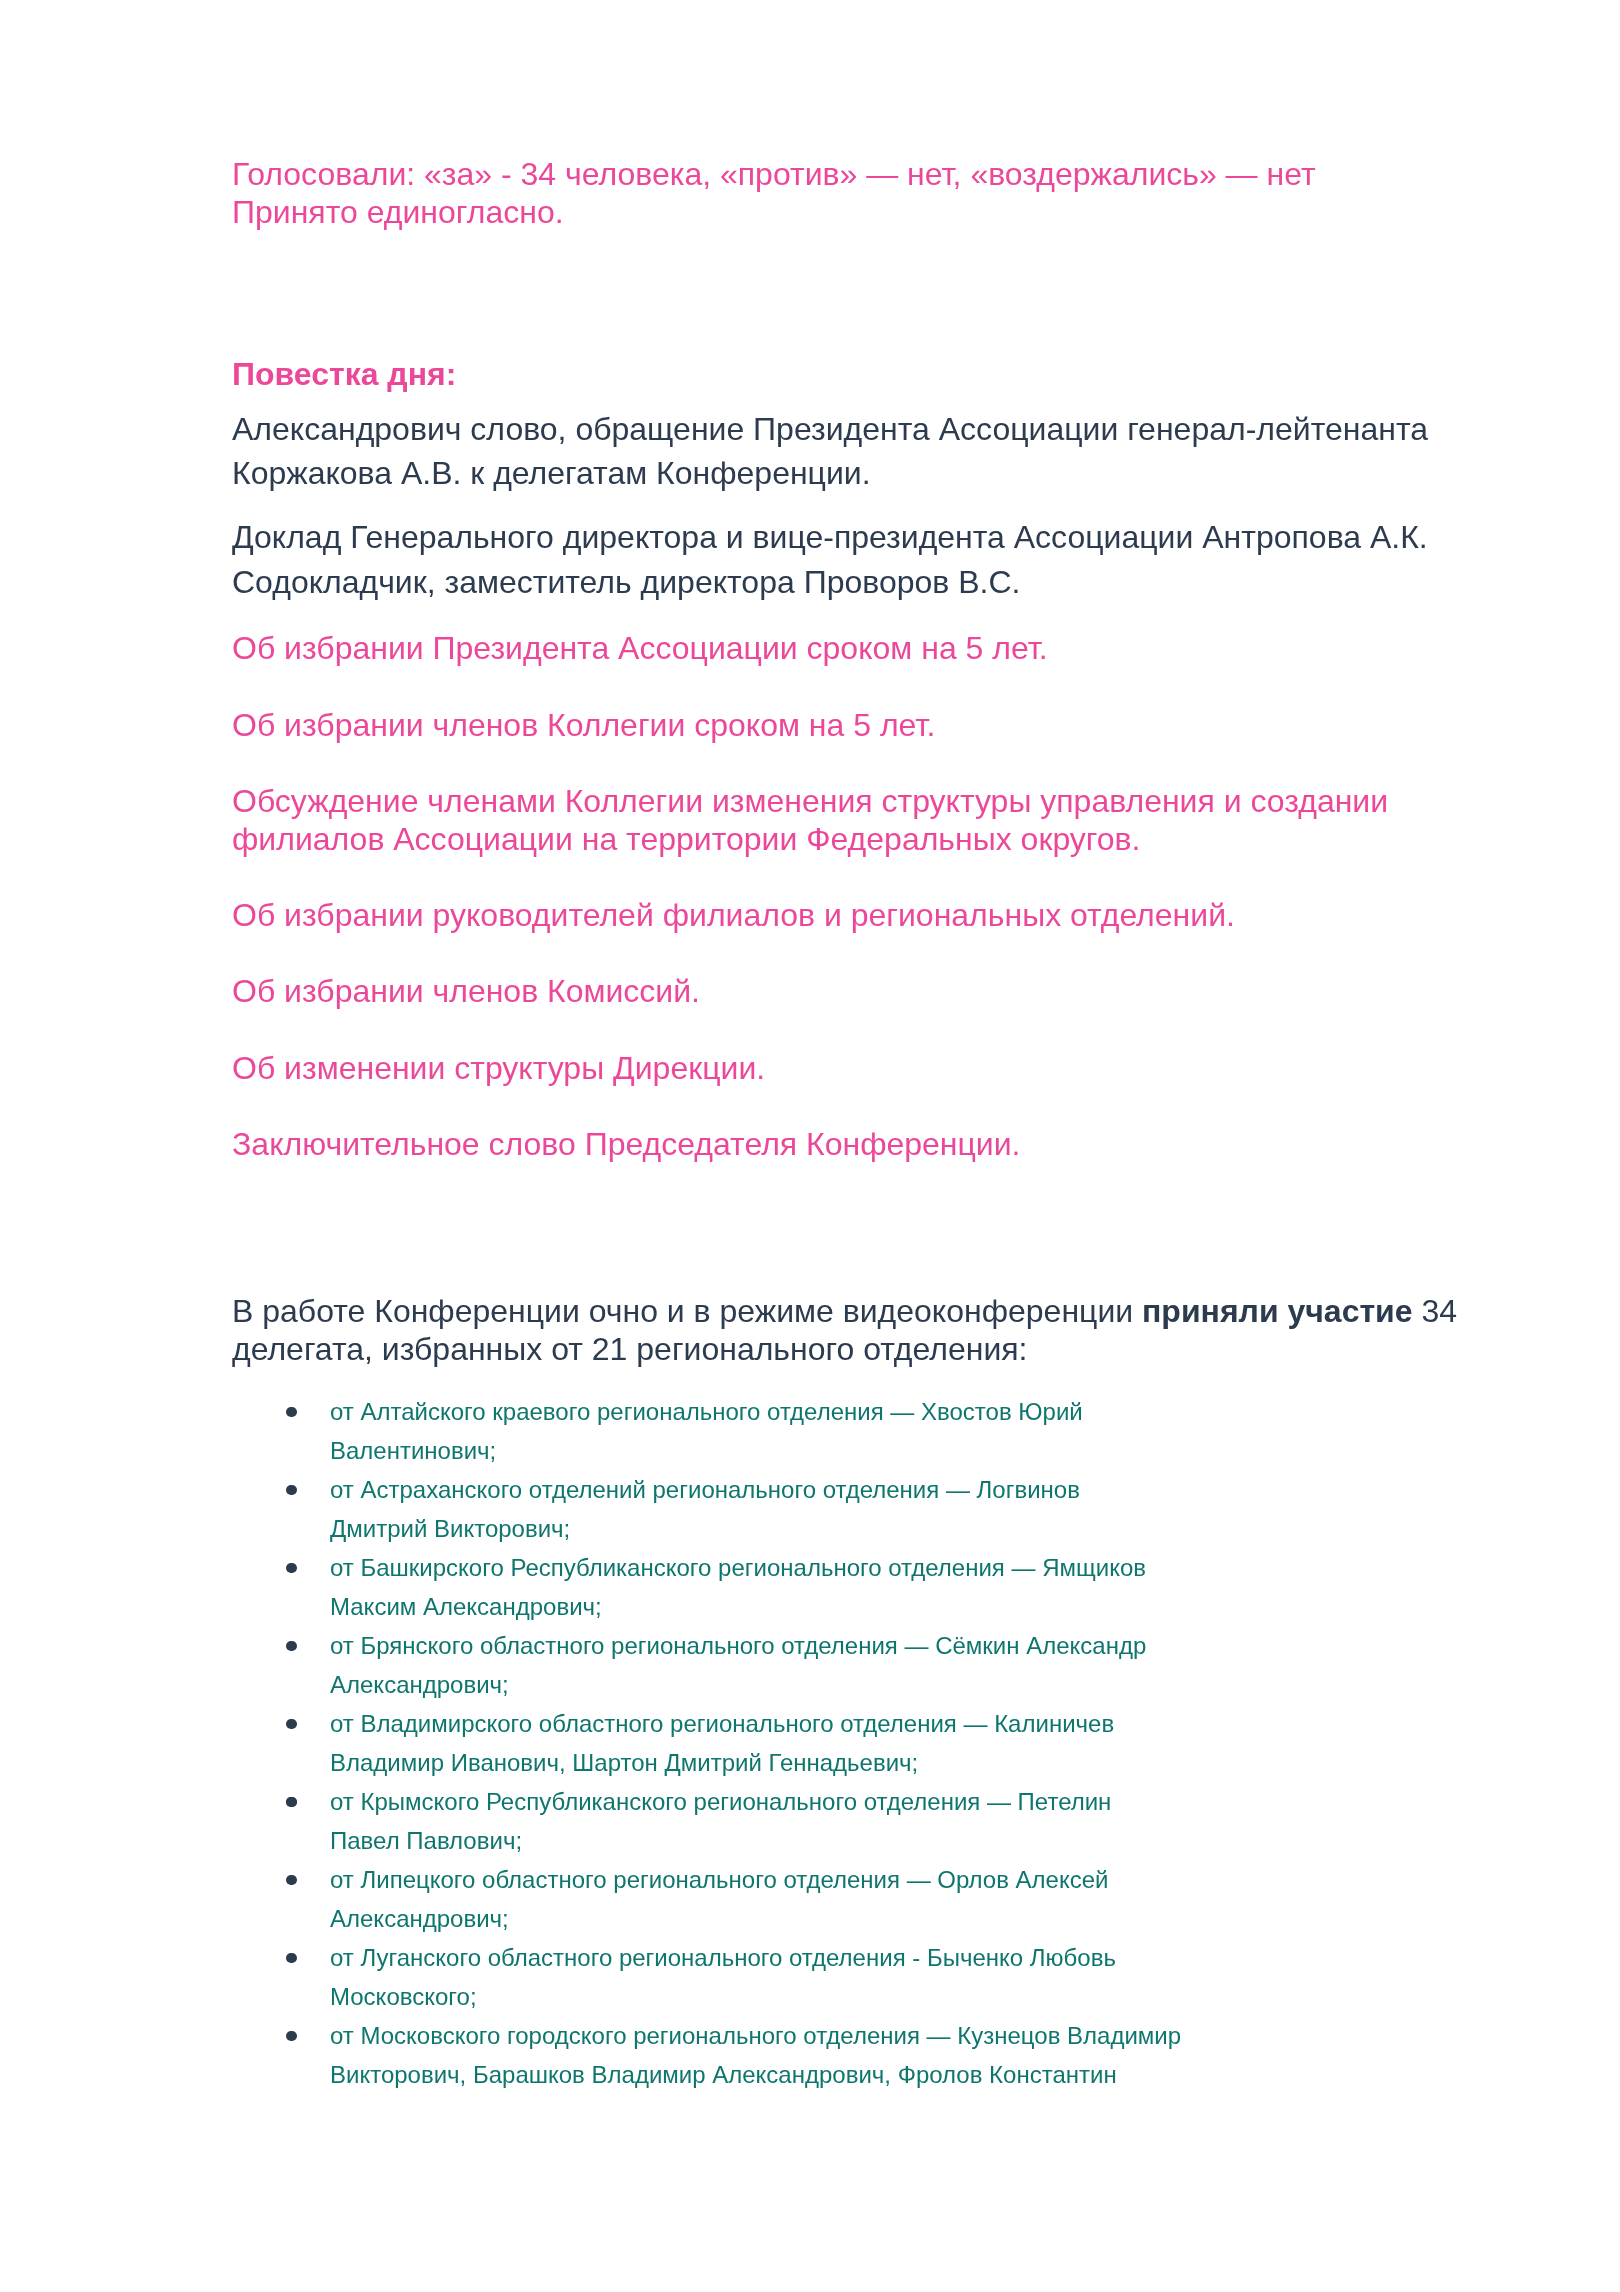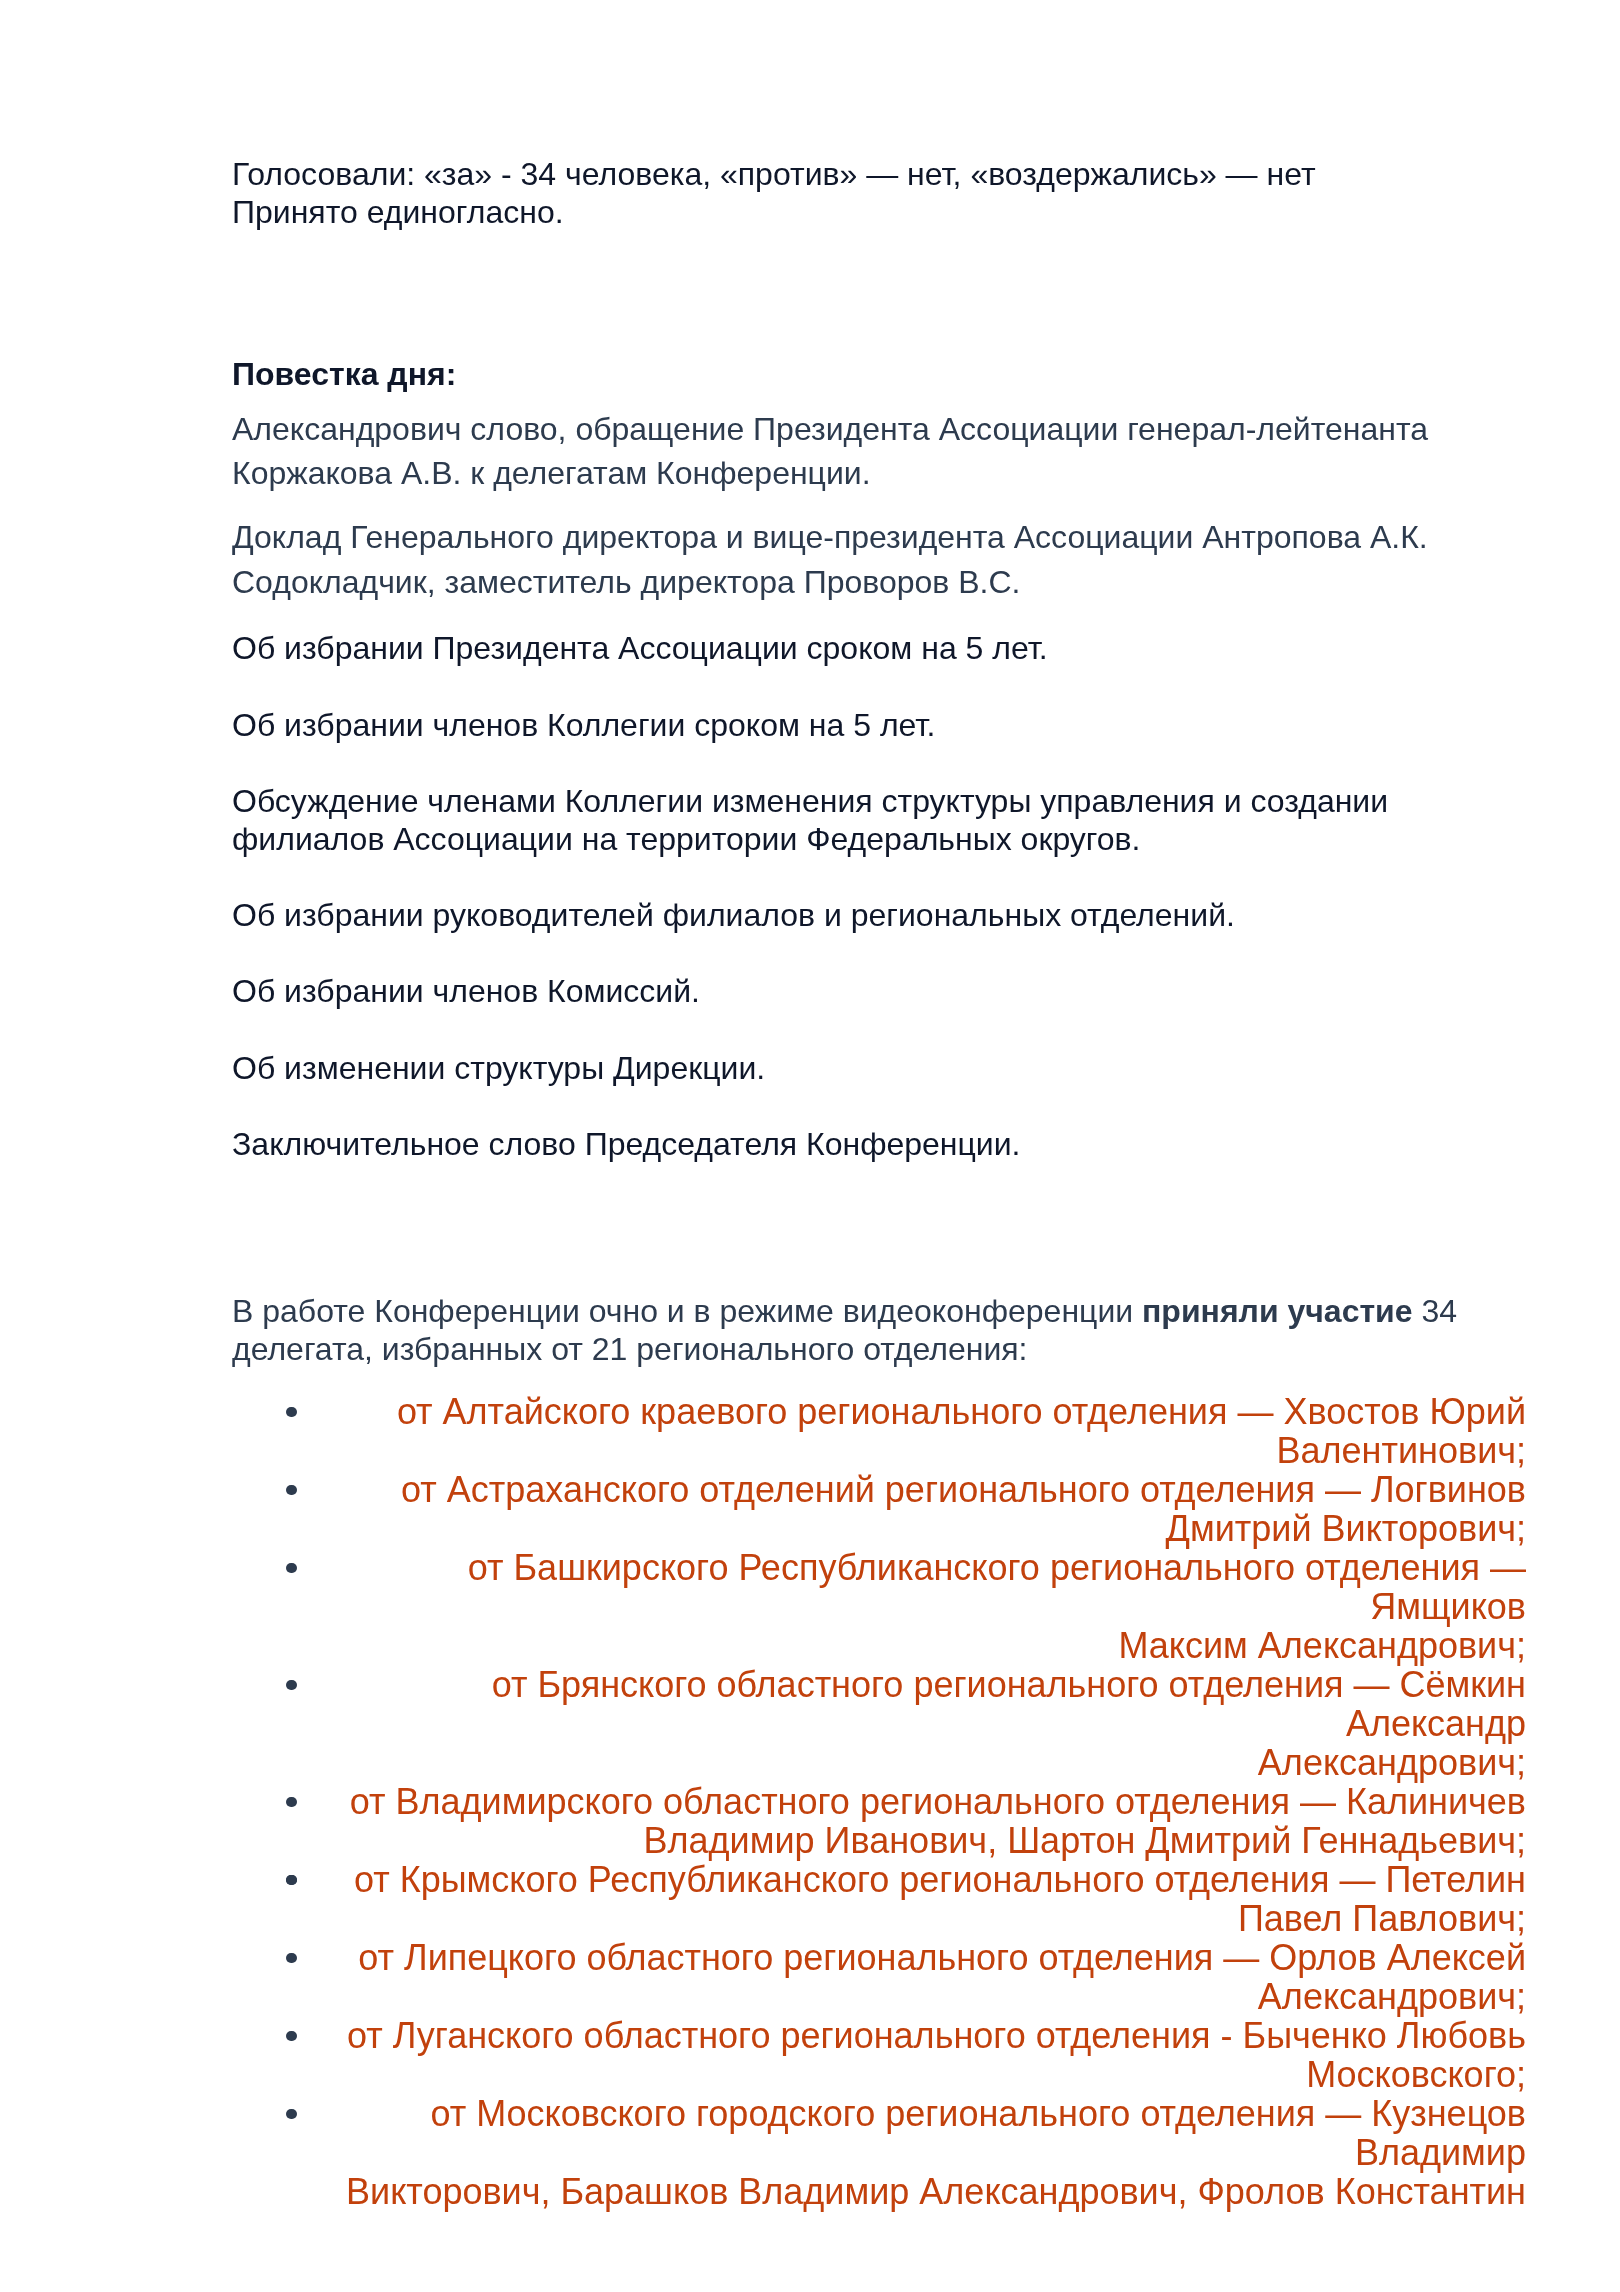--- a/index.html
+++ b/index.html
@@ -1,24 +1,24 @@
 <!DOCTYPE html>
 <html><head>
   <meta charset="utf-8">
   <style>
     html, body { margin: 0; padding: 0; background: #ffffff; }
     body { width: 1620px; height: 2293px; position: relative; overflow: hidden;
       font-family: "Liberation Sans", sans-serif; }
     .page { position: absolute; left: 232px; top: 0; width: 1274px; }
     .t { position: absolute; left: 0; font-size: 32px; line-height: 39px; white-space: nowrap; }
-    .black { color: #0f172a; }
+    .black { color: #ec4899; }
     .slate { color: #2d3b4e; }
     .bold { font-weight: bold; margin-top: 48px; }
     .list { position: absolute; left: 0; top: 1392px; width: 1294px; margin: 0; padding: 0; list-style: none; }
-    .li { position: relative; padding-left: 98px; font-size: 36px; line-height: 39px; color: #c2410c; text-align: right; }
+    .li { position: relative; padding-left: 98px; font-size: 24px; line-height: 39px; color: #0f766e; }
     .bullet { position: absolute; left: 54px; top: 14.7px; width: 10.8px; height: 10.8px; border-radius: 50%; background: #2d3b4e; }
   </style>
 </head>
 <body>
 
 <div class="page">
   <div class="t black" style="top:155px">Голосовали: «за» - 34 человека, «против» — нет, «воздержались» — нет</div>
   <div class="t black" style="top:193px">Принято единогласно.</div>
 
   <div class="t black bold" style="top:307px">Повестка дня:</div>

